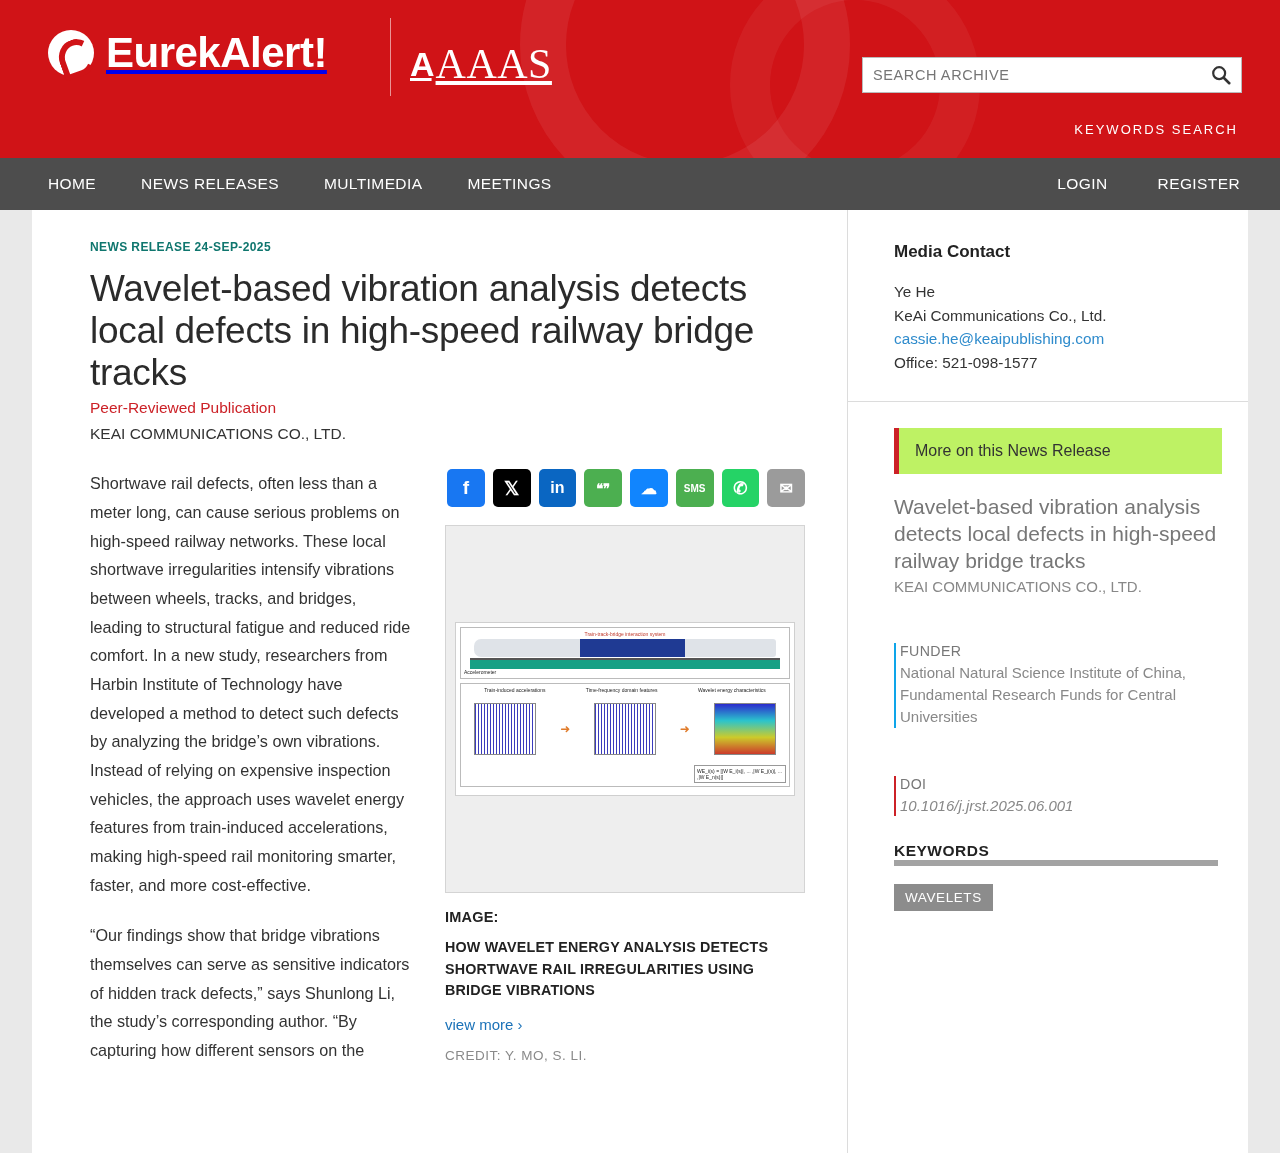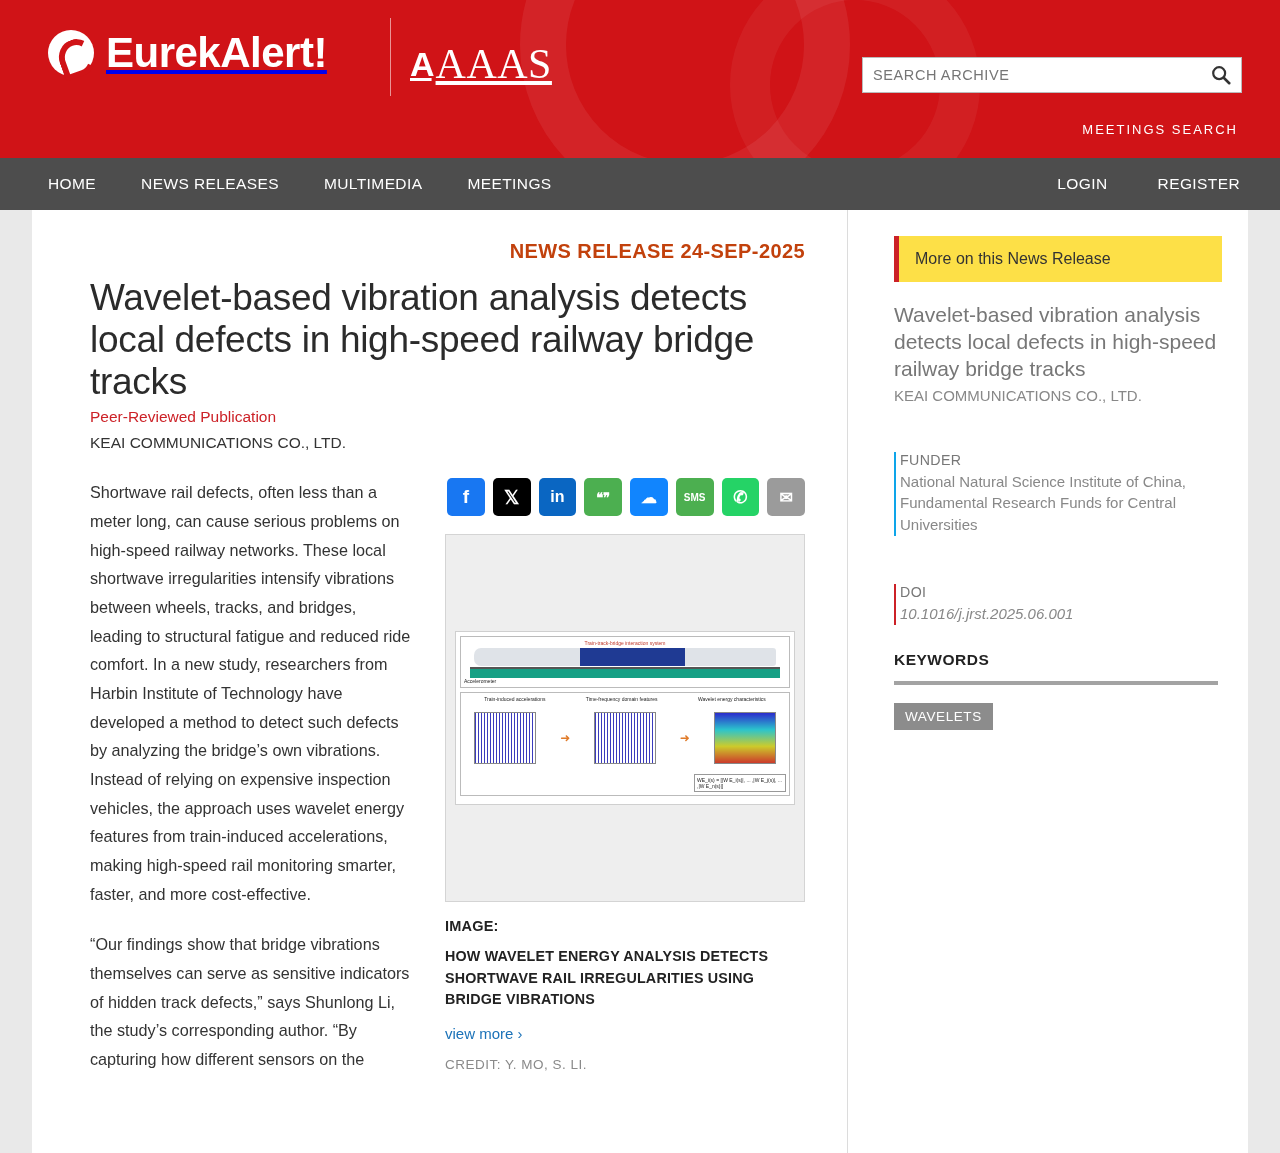--- a/index.html
+++ b/index.html
@@ -162,26 +162,25 @@
     padding: 30px 42px 0 58px;
     position: relative;
   }
   .sidebar {
     width: 401px;
     background: #fff;
     border-left: 1px solid #dcdcdc;
   }
 
   .kicker {
-    font-size: 20px;
+    font-size: 12px;
     font-weight: bold;
     letter-spacing: 0.4px;
-    color: #c2410c;
+    color: #0f766e;
     margin: 0 0 14px 0;
-    text-align: right;
   }
   h1.title {
     font-size: 37px;
     line-height: 1.13;
     font-weight: normal;
     color: #2b2b2b;
     margin: 0 0 6px 0;
     letter-spacing: -0.3px;
   }
   .peer {
@@ -290,21 +289,21 @@
   }
   .mc-line {
     font-size: 15.3px;
     color: #333;
     line-height: 1.55;
   }
   .mc-line a { color: #2e8bcc; text-decoration: none; }
 
   .more-box {
     margin: 26px 26px 0 46px;
-    background: #fde047;
+    background: #bef264;
     border-left: 5px solid #cc2127;
     padding: 14px 16px;
     font-size: 16px;
     color: #333;
   }
   .more-body { padding: 20px 30px 0 46px; }
   .more-head {
     font-size: 21px;
     line-height: 1.28;
     color: #777;
@@ -334,22 +333,22 @@
     line-height: 1.45;
   }
   .meta-value.ital { font-style: italic; }
 
   .keywords-head {
     margin: 26px 30px 0 46px;
     font-size: 15.5px;
     font-weight: bold;
     color: #222;
     letter-spacing: 0.5px;
-    padding-bottom: 12px;
-    border-bottom: 4px solid #a3a3a3;
+    padding-bottom: 0;
+    border-bottom: 6px solid #a3a3a3;
   }
   .kw-row { margin: 18px 30px 0 46px; }
   .kw-chip {
     display: inline-block;
     background: #8c8c8c;
     color: #fff;
     font-size: 13.5px;
     letter-spacing: 0.6px;
     padding: 6px 11px;
   }
@@ -422,21 +421,21 @@
   <div class="search-wrap">
     <input class="search-input" type="text" placeholder="SEARCH ARCHIVE" style="">
     <button class="search-btn">
       <svg width="22" height="22" viewBox="0 0 24 24">
         <circle cx="10" cy="10" r="6.5" fill="none" stroke="#333" stroke-width="2.4"></circle>
         <line x1="15" y1="15" x2="21" y2="21" stroke="#333" stroke-width="2.8" stroke-linecap="round"></line>
       </svg>
     </button>
   </div>
 
-  <a class="adv-search" href="#">MEETINGS SEARCH</a>
+  <a class="adv-search" href="#">KEYWORDS SEARCH</a>
 </div>
 
 <div class="nav">
   <a href="#">HOME</a>
   <a href="#">NEWS RELEASES</a>
   <a href="#">MULTIMEDIA</a>
   <a href="#">MEETINGS</a>
   <span class="right">
     <a href="#">LOGIN</a>
     <a href="#">REGISTER</a>
@@ -501,20 +500,27 @@
         <div class="fig-caption-label">IMAGE:</div>
         <div class="fig-caption">HOW WAVELET ENERGY ANALYSIS DETECTS SHORTWAVE RAIL IRREGULARITIES USING BRIDGE VIBRATIONS</div>
         <a class="view-more" href="#">view more ›</a>
         <div class="credit">CREDIT: Y. MO, S. LI.</div>
       </div>
     </div>
   </div>
 
   <div class="sidebar">
 
+    <div class="media-contact">
+      <div class="mc-title">Media Contact</div>
+      <div class="mc-line">Ye He</div>
+      <div class="mc-line">KeAi Communications Co., Ltd.</div>
+      <div class="mc-line"><a href="#">cassie.he@keaipublishing.com</a></div>
+      <div class="mc-line">Office: 521-098-1577</div>
+    </div>
 
     <div class="more-box">More on this News Release</div>
 
     <div class="more-body">
       <div class="more-head">Wavelet-based vibration analysis detects local defects in high-speed railway bridge tracks</div>
       <div class="more-org">KEAI COMMUNICATIONS CO., LTD.</div>
 
       <div class="meta-block">
         <div class="meta-label">FUNDER</div>
         <div class="meta-value">National Natural Science Institute of China, Fundamental Research Funds for Central Universities</div>

